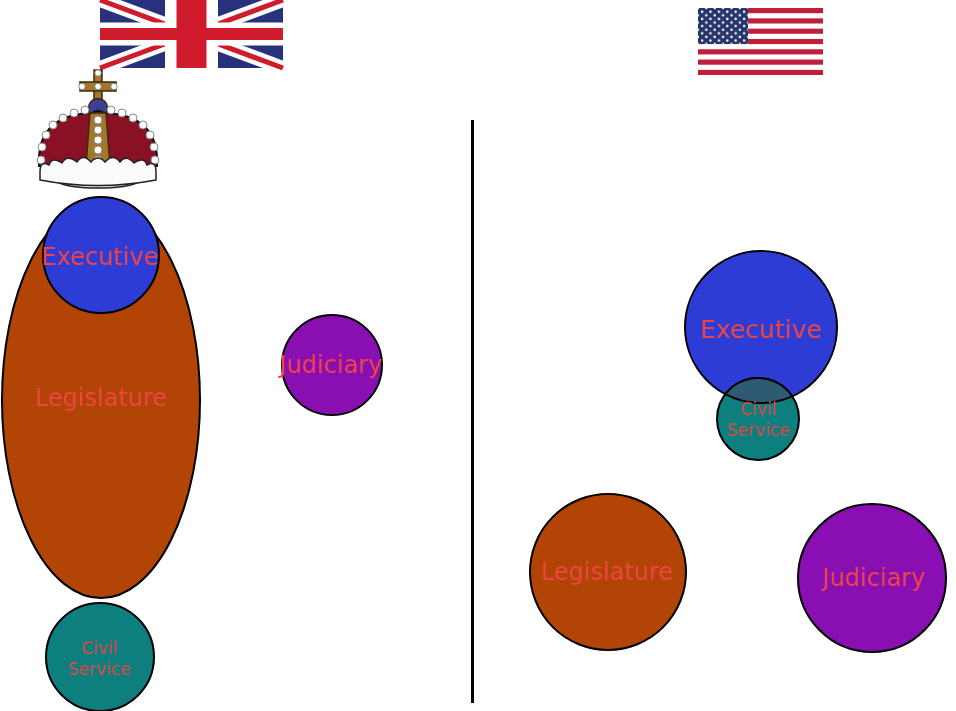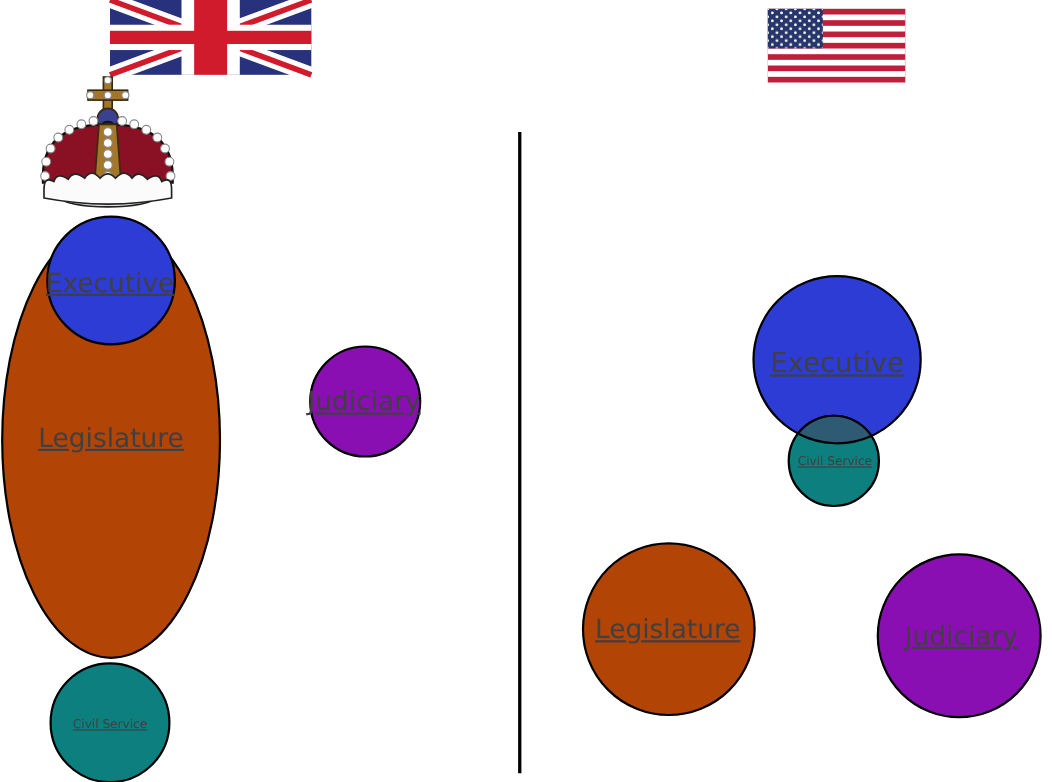--- a/index.html
+++ b/index.html
@@ -8,31 +8,30 @@
     width: 956px;
     height: 711px;
     background: #ffffff;
     overflow: hidden;
     font-family: "DejaVu Sans", "Liberation Sans", sans-serif;
   }
   #diagram-svg { position: absolute; left: 0; top: 0; }
   .lbl {
     position: absolute;
     transform: translate(-50%, -50%);
-    color: #404040;
+    color: #ef4444;
     text-align: center;
     white-space: nowrap;
     line-height: 1.25;
     user-select: none;
-    text-decoration: underline;
   }
   .lbl.big { font-size: 24px; }
   .lbl.big-r { font-size: 25px; }
   .lbl.small {
-    font-size: 11px;
+    font-size: 17px;
     white-space: normal;
     width: 76px;
   }
   #uk-exec-label   { left: 100px; top: 257px; }
   #uk-leg-label    { left: 101px; top: 398px; }
   #uk-jud-label    { left: 331px; top: 365px; }
   #uk-civ-label    { left: 100px; top: 659px; }
   #us-exec-label   { left: 761px; top: 330px; }
   #us-civ-label    { left: 759px; top: 420px; }
   #us-leg-label    { left: 607px; top: 572px; }

